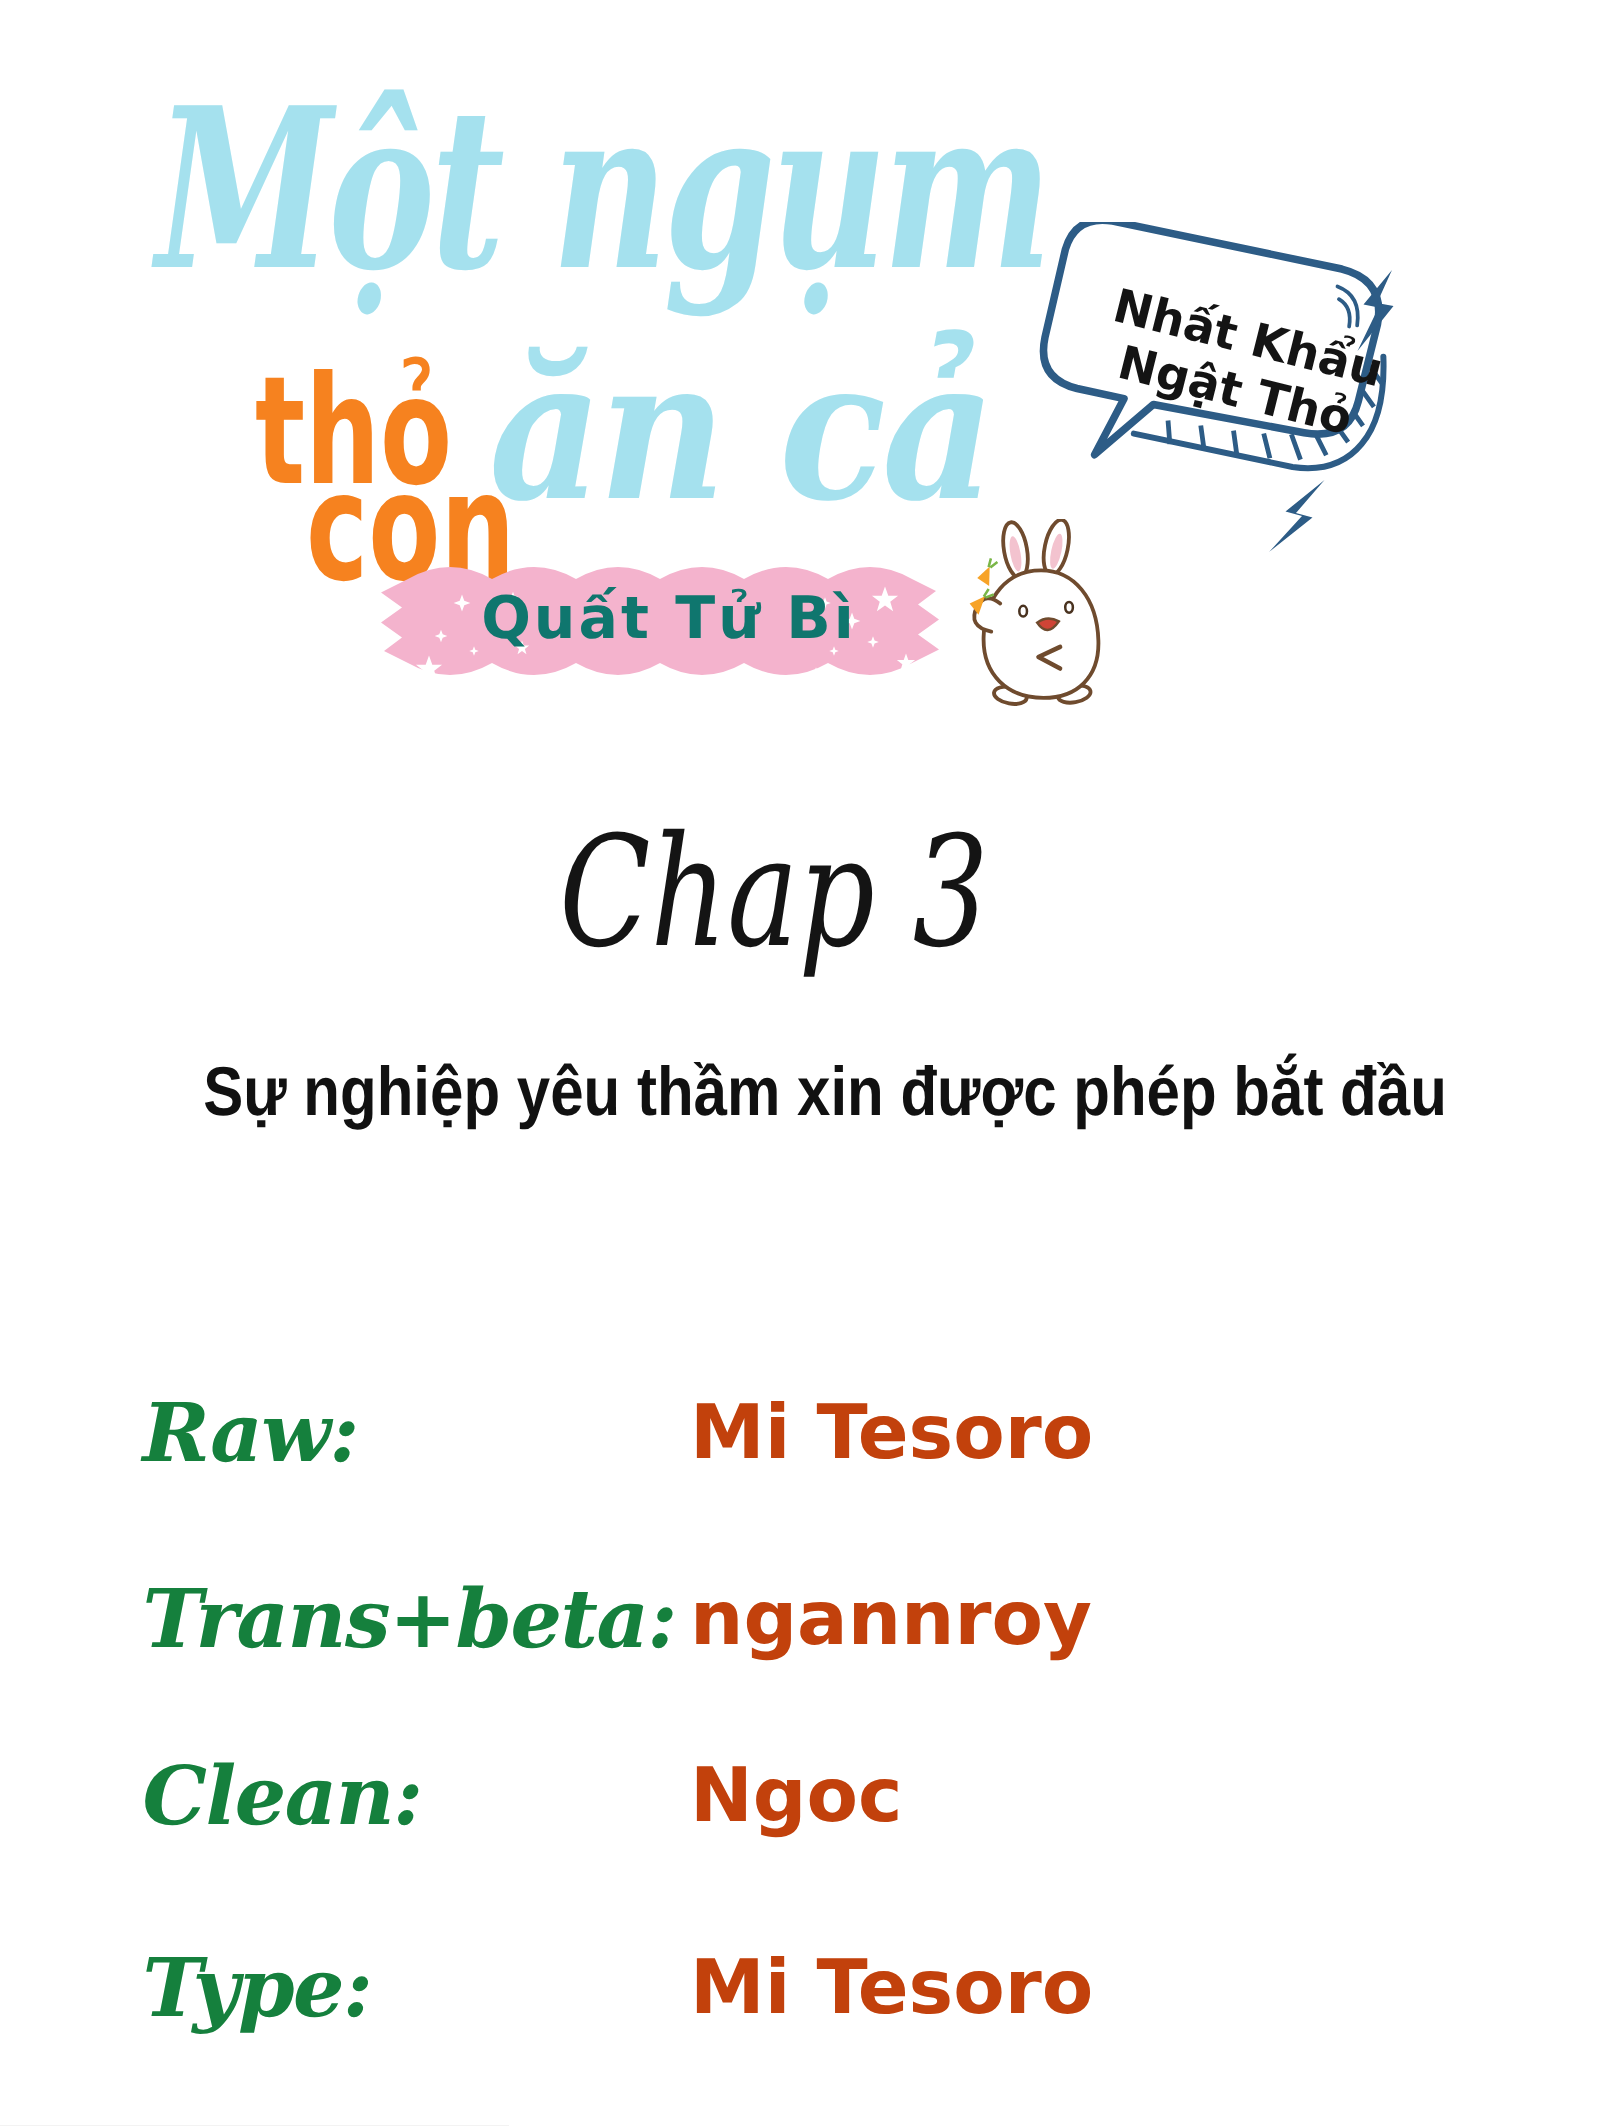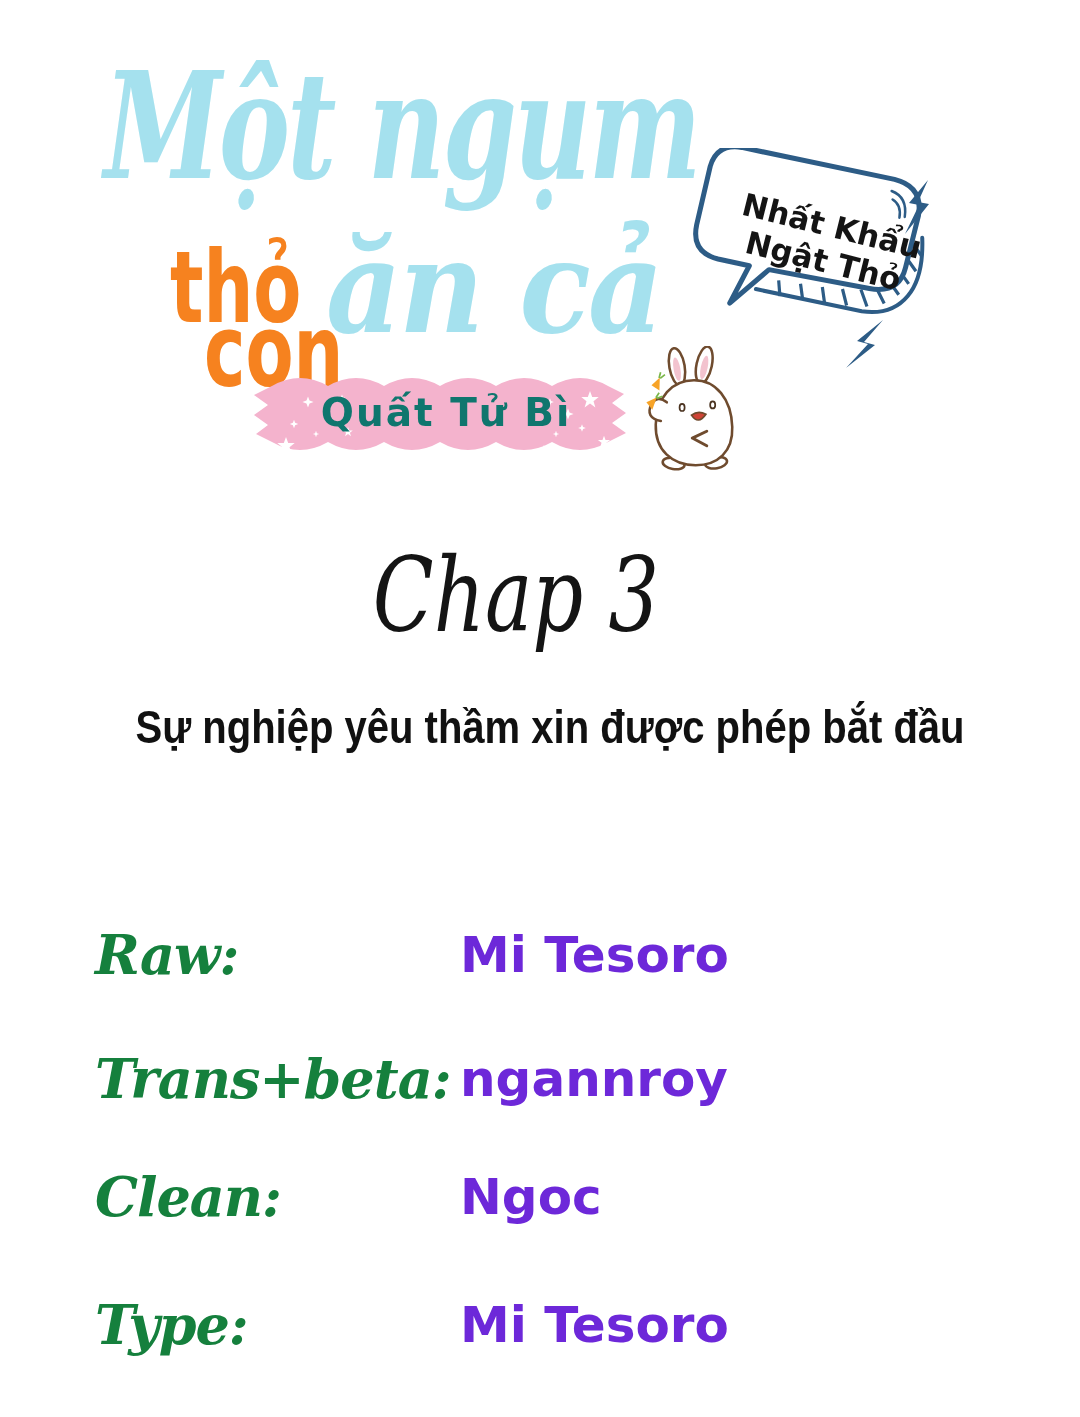--- a/index.html
+++ b/index.html
@@ -65,21 +65,21 @@
   .credit-row{position:absolute;left:0;width:1080px;height:70px;}
   .credit-label{
     position:absolute;left:95px;top:0;
     font-family:"DejaVu Serif",serif;font-style:italic;font-weight:bold;
     font-size:54px;line-height:1.1;color:#15803d;white-space:nowrap;
     letter-spacing:-1px;
   }
   .credit-value{
     position:absolute;left:460px;top:2px;
     font-family:"DejaVu Sans",sans-serif;font-weight:bold;
-    font-size:50px;line-height:1.1;color:#6d28d9;white-space:nowrap;
+    font-size:50px;line-height:1.1;color:#c2410c;white-space:nowrap;
   }
   .row-raw{top:926px;}
   .row-trans{top:1050px;}
   .row-clean{top:1168px;}
   .row-type{top:1296px;}
 </style>
 </head>
 <body>
 
 <div class="page">

